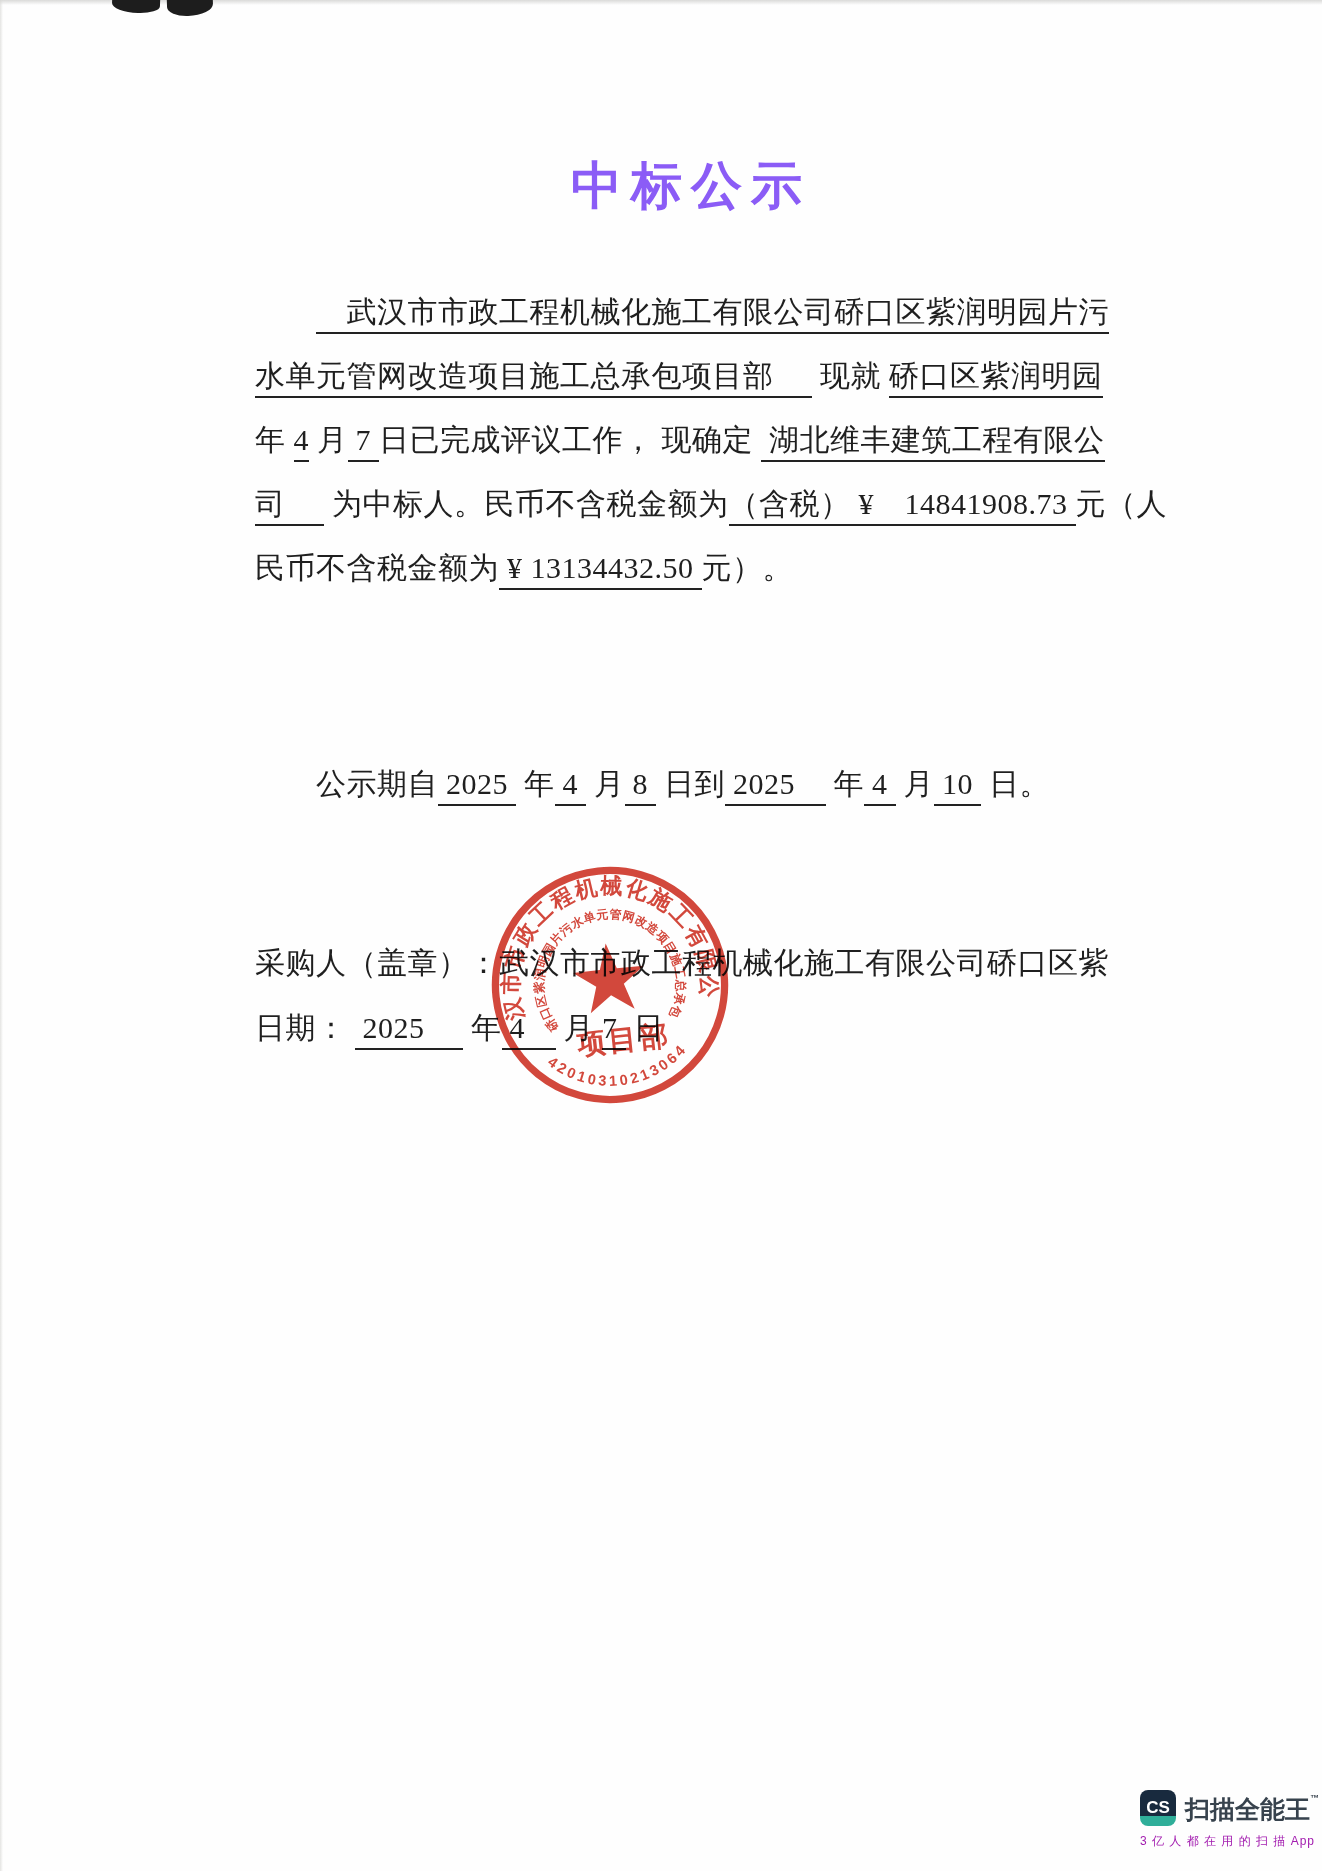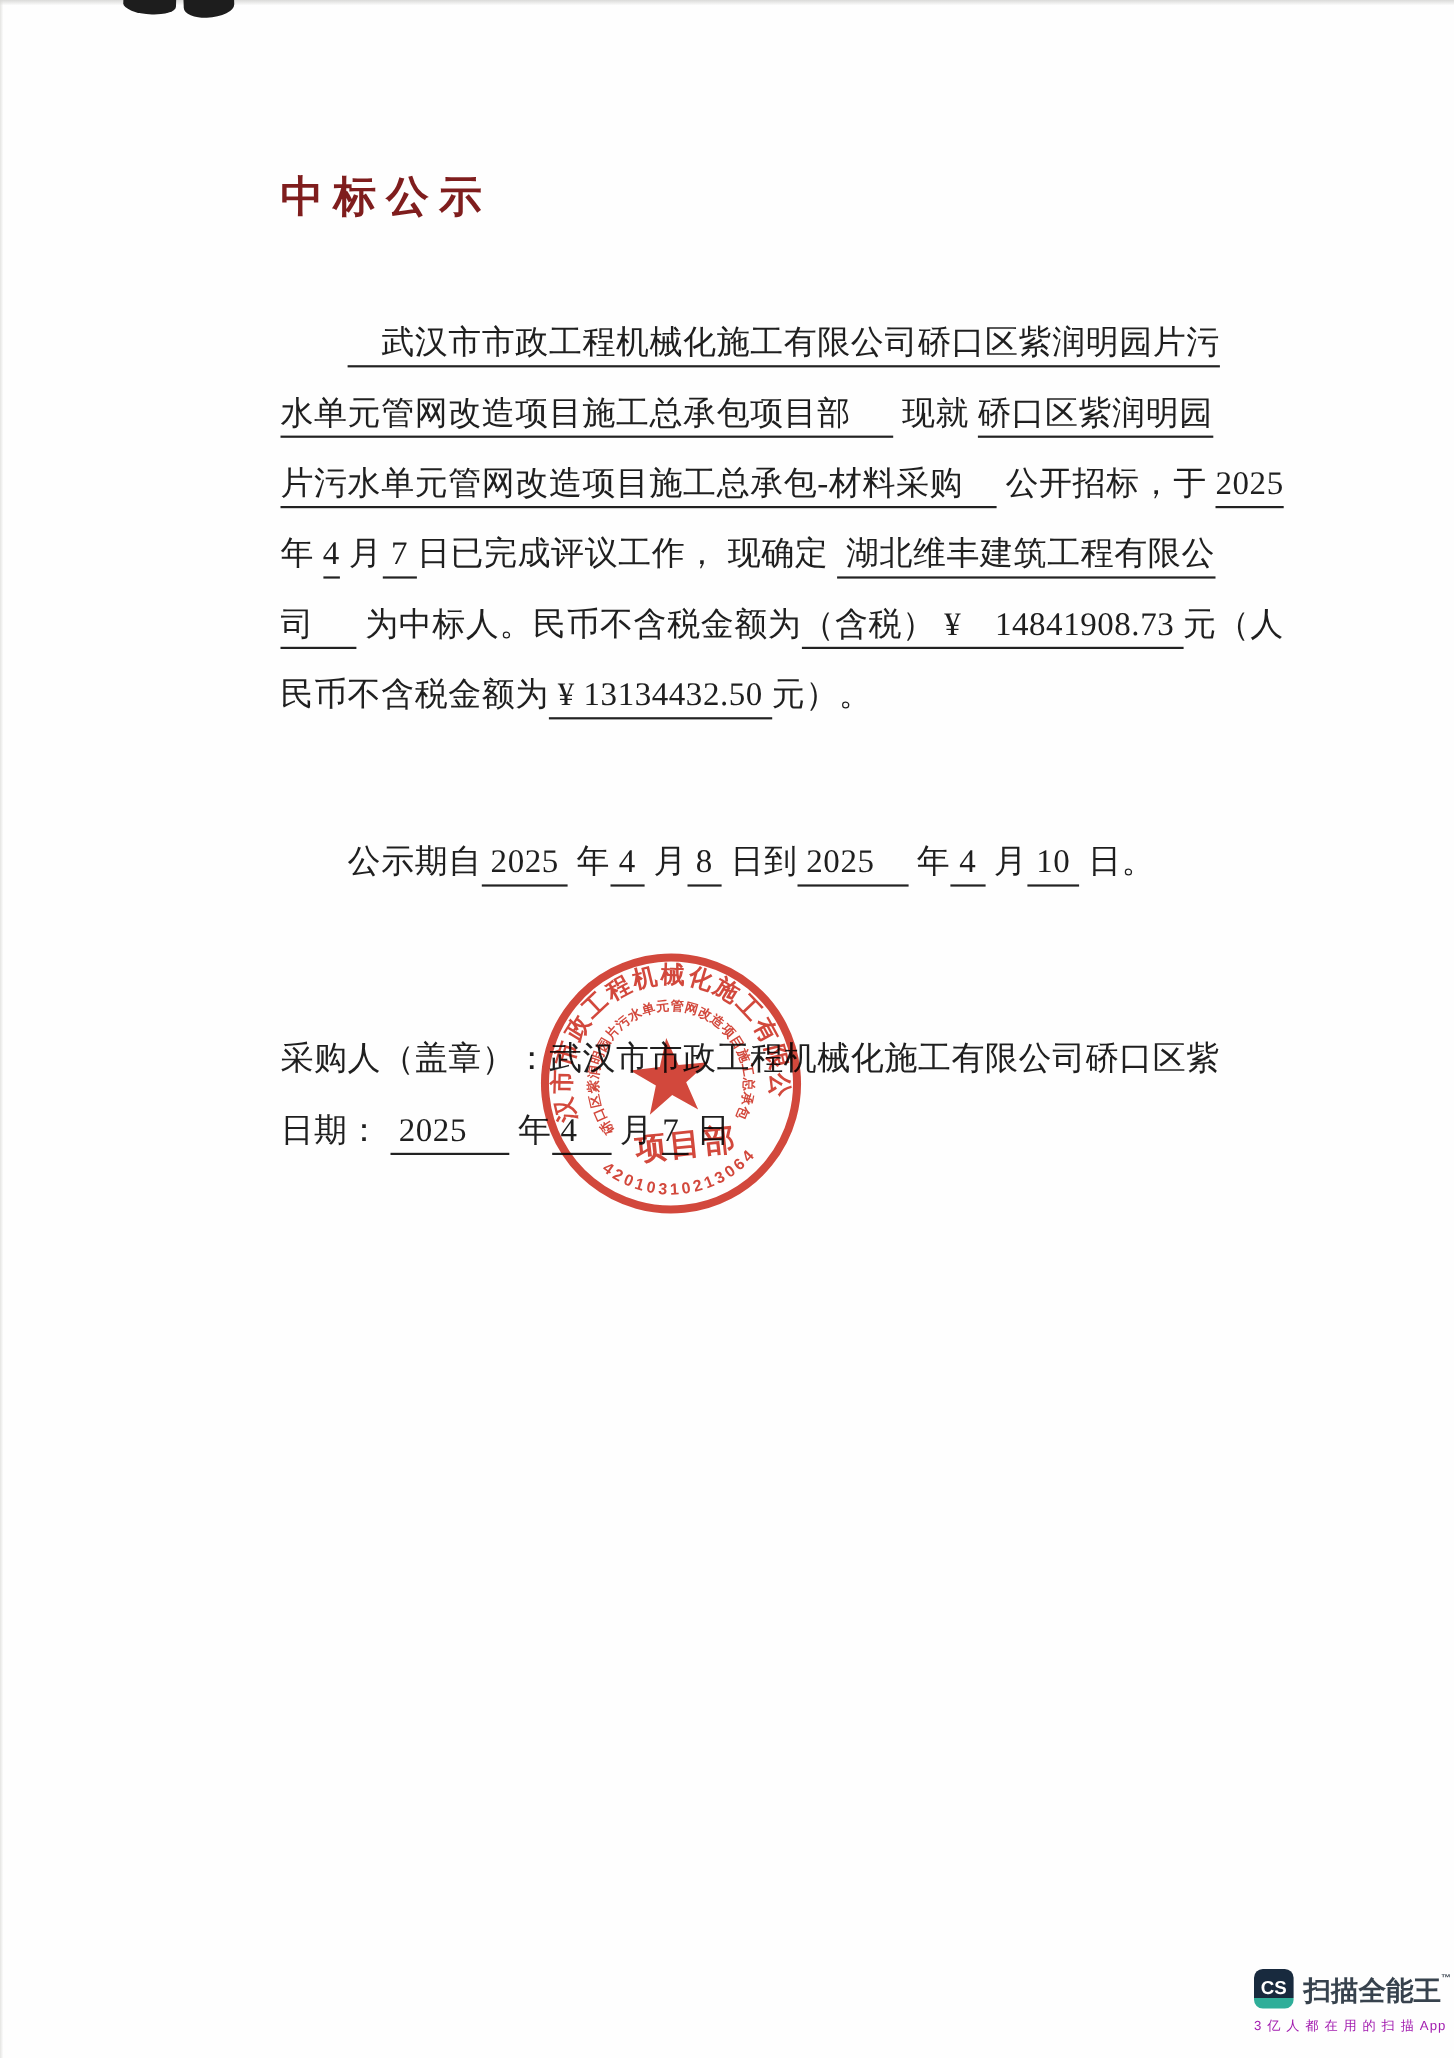--- a/index.html
+++ b/index.html
@@ -18,22 +18,22 @@
   }
   .scan-left-edge {
     position:absolute; left:0; top:0; width:3px; height:100%;
     background: linear-gradient(90deg, #d9d9d6, rgba(255,255,255,0)); opacity:.7;
   }
   .smudge { position:absolute; background:#1d1d1d; }
   .smudge-1 { left:112px; top:-4px; width:48px; height:17px; border-radius:0 0 45% 55%; transform:rotate(2deg); }
   .smudge-2 { left:167px; top:-5px; width:46px; height:21px; border-radius:0 0 55% 45%; transform:rotate(-2deg); }
   .doc-title {
     position:absolute; left:255px; top:152px; width:872px;
-    font-size:39px; font-weight:bold;
-    letter-spacing:9px; color:#7f1d1d; white-space:pre;
+    text-align:center; font-size:51px; font-weight:bold;
+    letter-spacing:9px; color:#8b5cf6; white-space:pre;
   }
   .text-block { position:absolute; left:255px; width:885px; }
   .para1 { top:280px; }
   .para2 { top:752px; }
   .sig   { top:930px; }
   .line {
     height:64px; line-height:64px; font-size:30px; white-space:pre;
     letter-spacing:0.5px;
   }
   .sig .line { height:65px; line-height:65px; }
@@ -73,21 +73,20 @@
   <div class="scan-top-edge"></div>
   <div class="scan-left-edge"></div>
   <div class="smudge smudge-1"></div>
   <div class="smudge smudge-2"></div>
 
   <div class="doc-title">中标公示</div>
 
   <div class="text-block para1">
     <div class="line"><span>　　</span><span class="u">　武汉市市政工程机械化施工有限公司硚口区紫润明园片污</span></div>
     <div class="line"><span class="u">水单元管网改造项目施工总承包项目部 　</span><span> 现就 </span><span class="u">硚口区紫润明园</span></div>
-    <div class="line"><span class="u">片污水单元管网改造项目施工总承包-材料采购　</span><span> 公开招标，于 </span><span class="u">2025</span></div>
     <div class="line"><span>年 </span><span class="u">4</span><span> 月</span><span class="u"> 7 </span><span>日已完成评议工作， 现确定 </span><span class="u"> 湖北维丰建筑工程有限公</span></div>
     <div class="line"><span class="u">司 　</span><span> 为中标人。民币不含税金额为</span><span class="u">（含税） ¥　14841908.73 </span><span>元（人</span></div>
     <div class="line"><span>民币不含税金额为</span><span class="u"> ¥ 13134432.50 </span><span>元）。</span></div>
   </div>
 
   <div class="text-block para2">
     <div class="line"><span>　　公示期自</span><span class="u"> 2025 </span><span> 年</span><span class="u"> 4 </span><span> 月</span><span class="u"> 8 </span><span> 日到</span><span class="u"> 2025　</span><span> 年</span><span class="u"> 4 </span><span> 月</span><span class="u"> 10 </span><span> 日。</span></div>
   </div>
 
   <div class="text-block sig">

